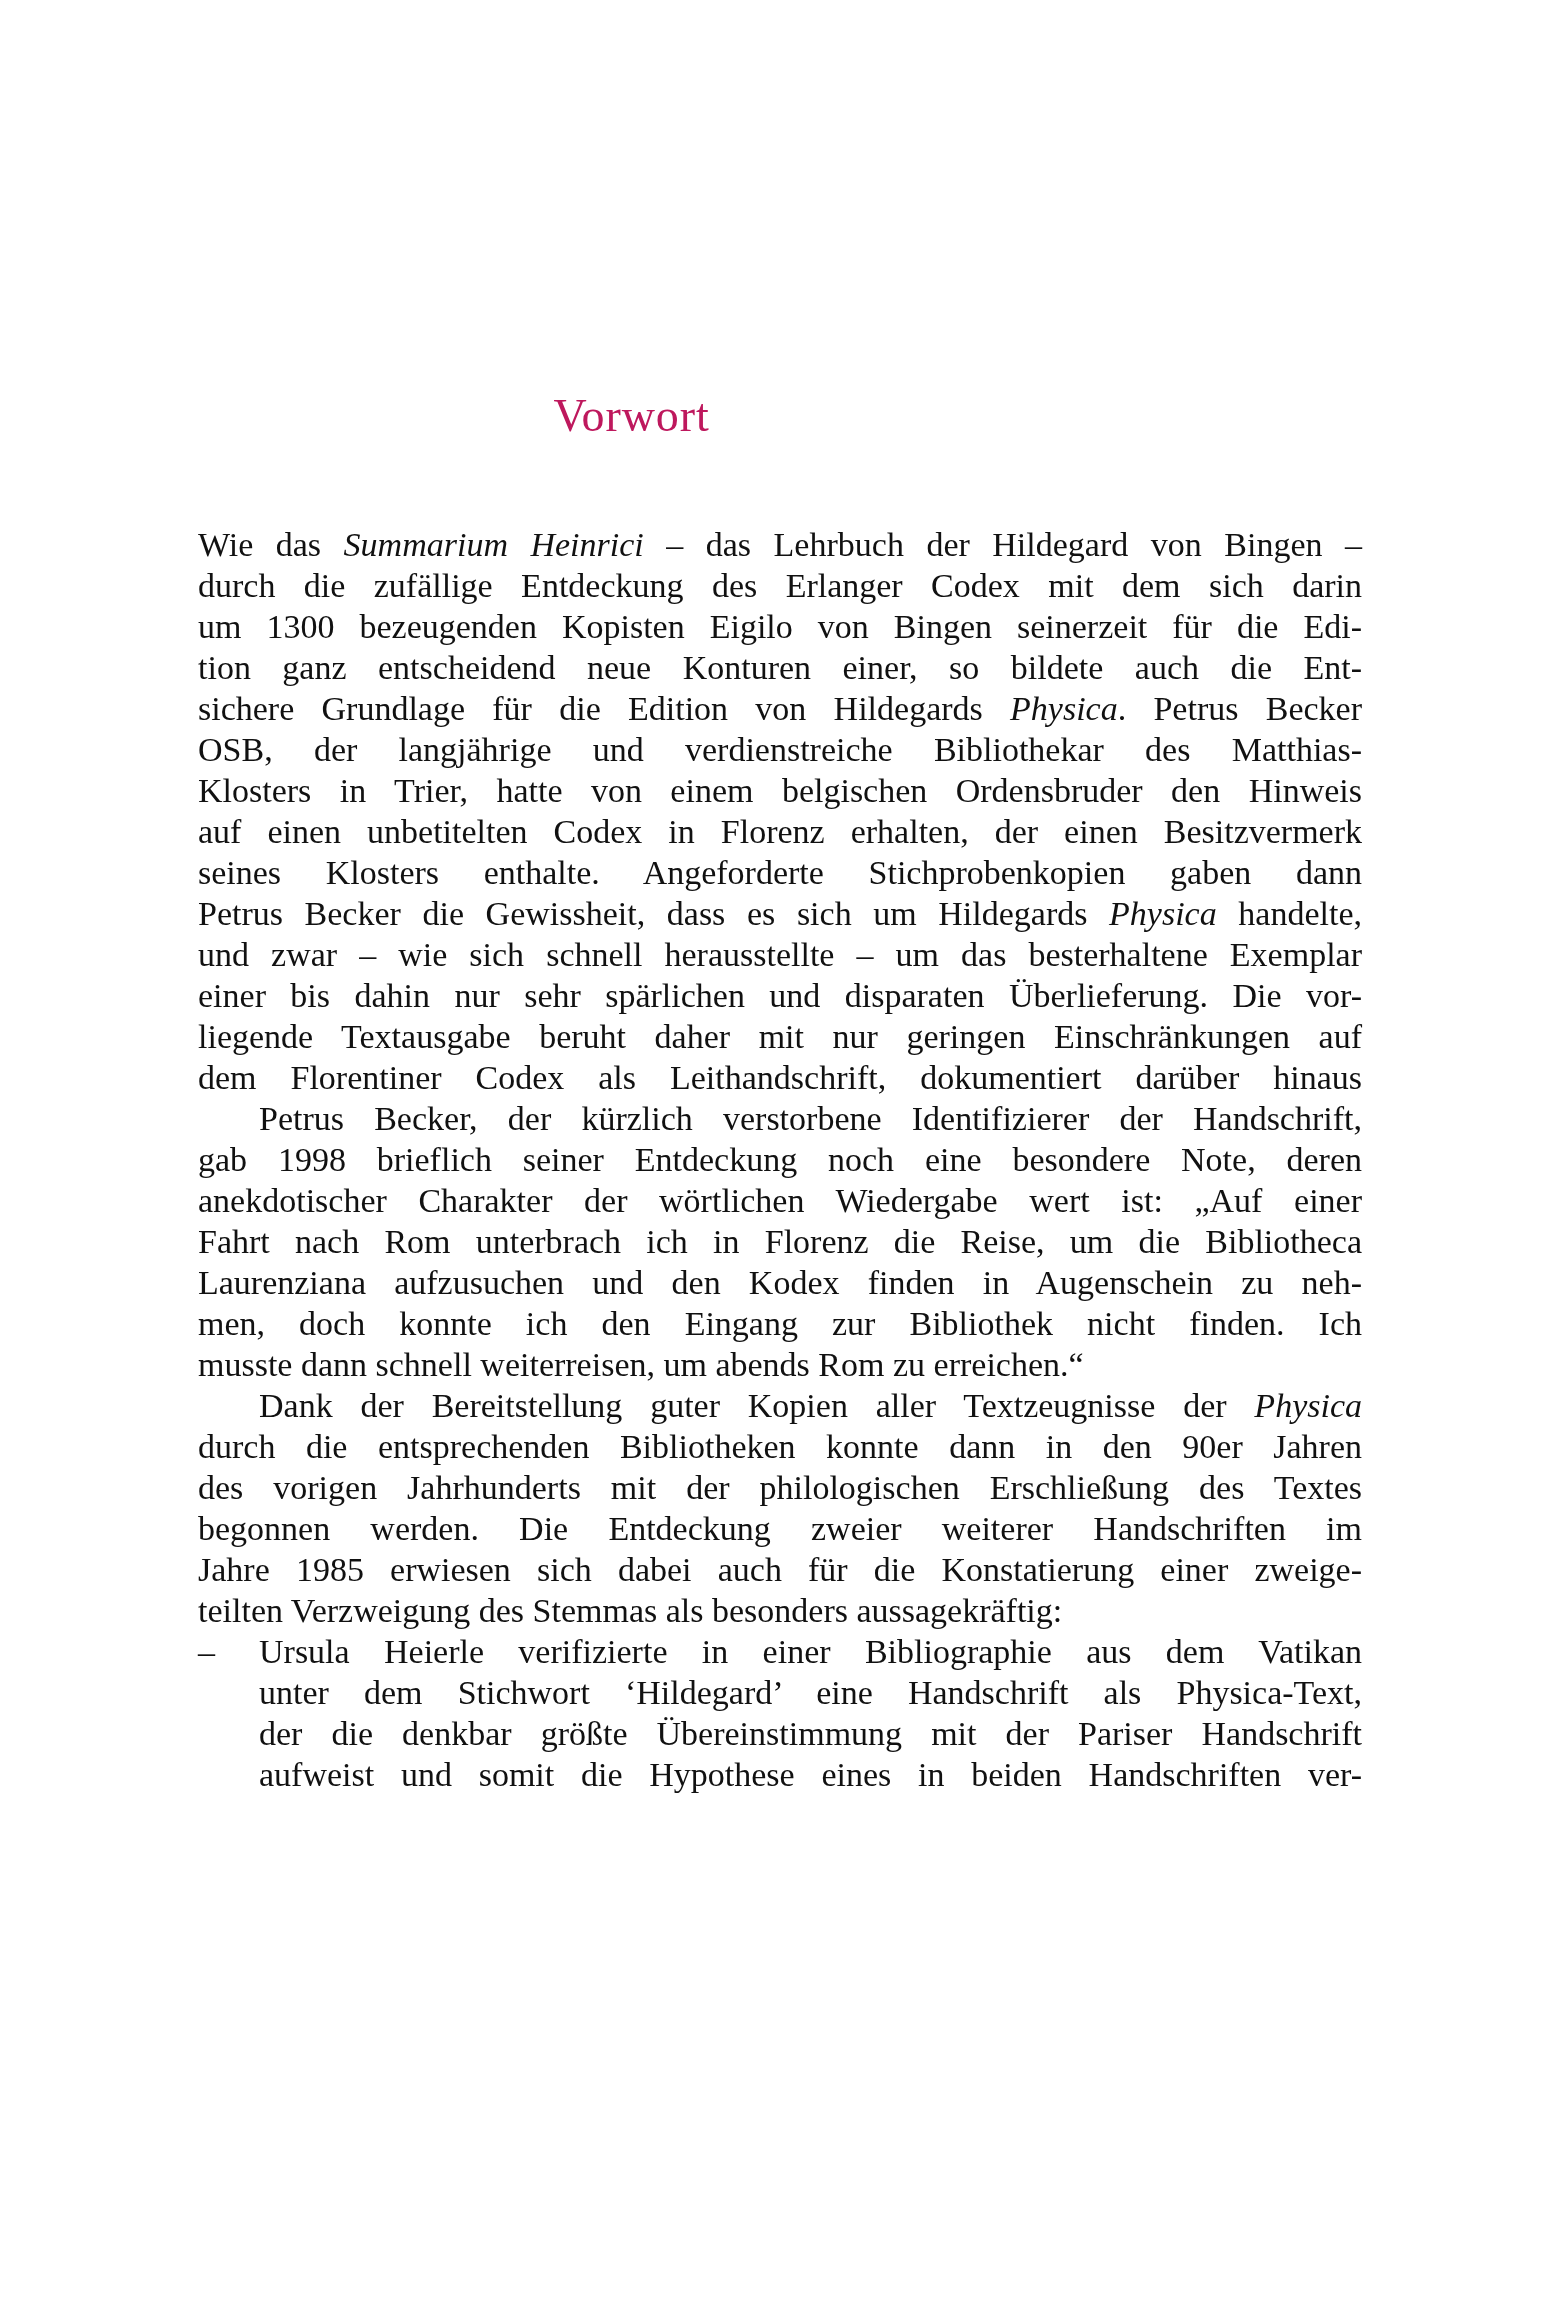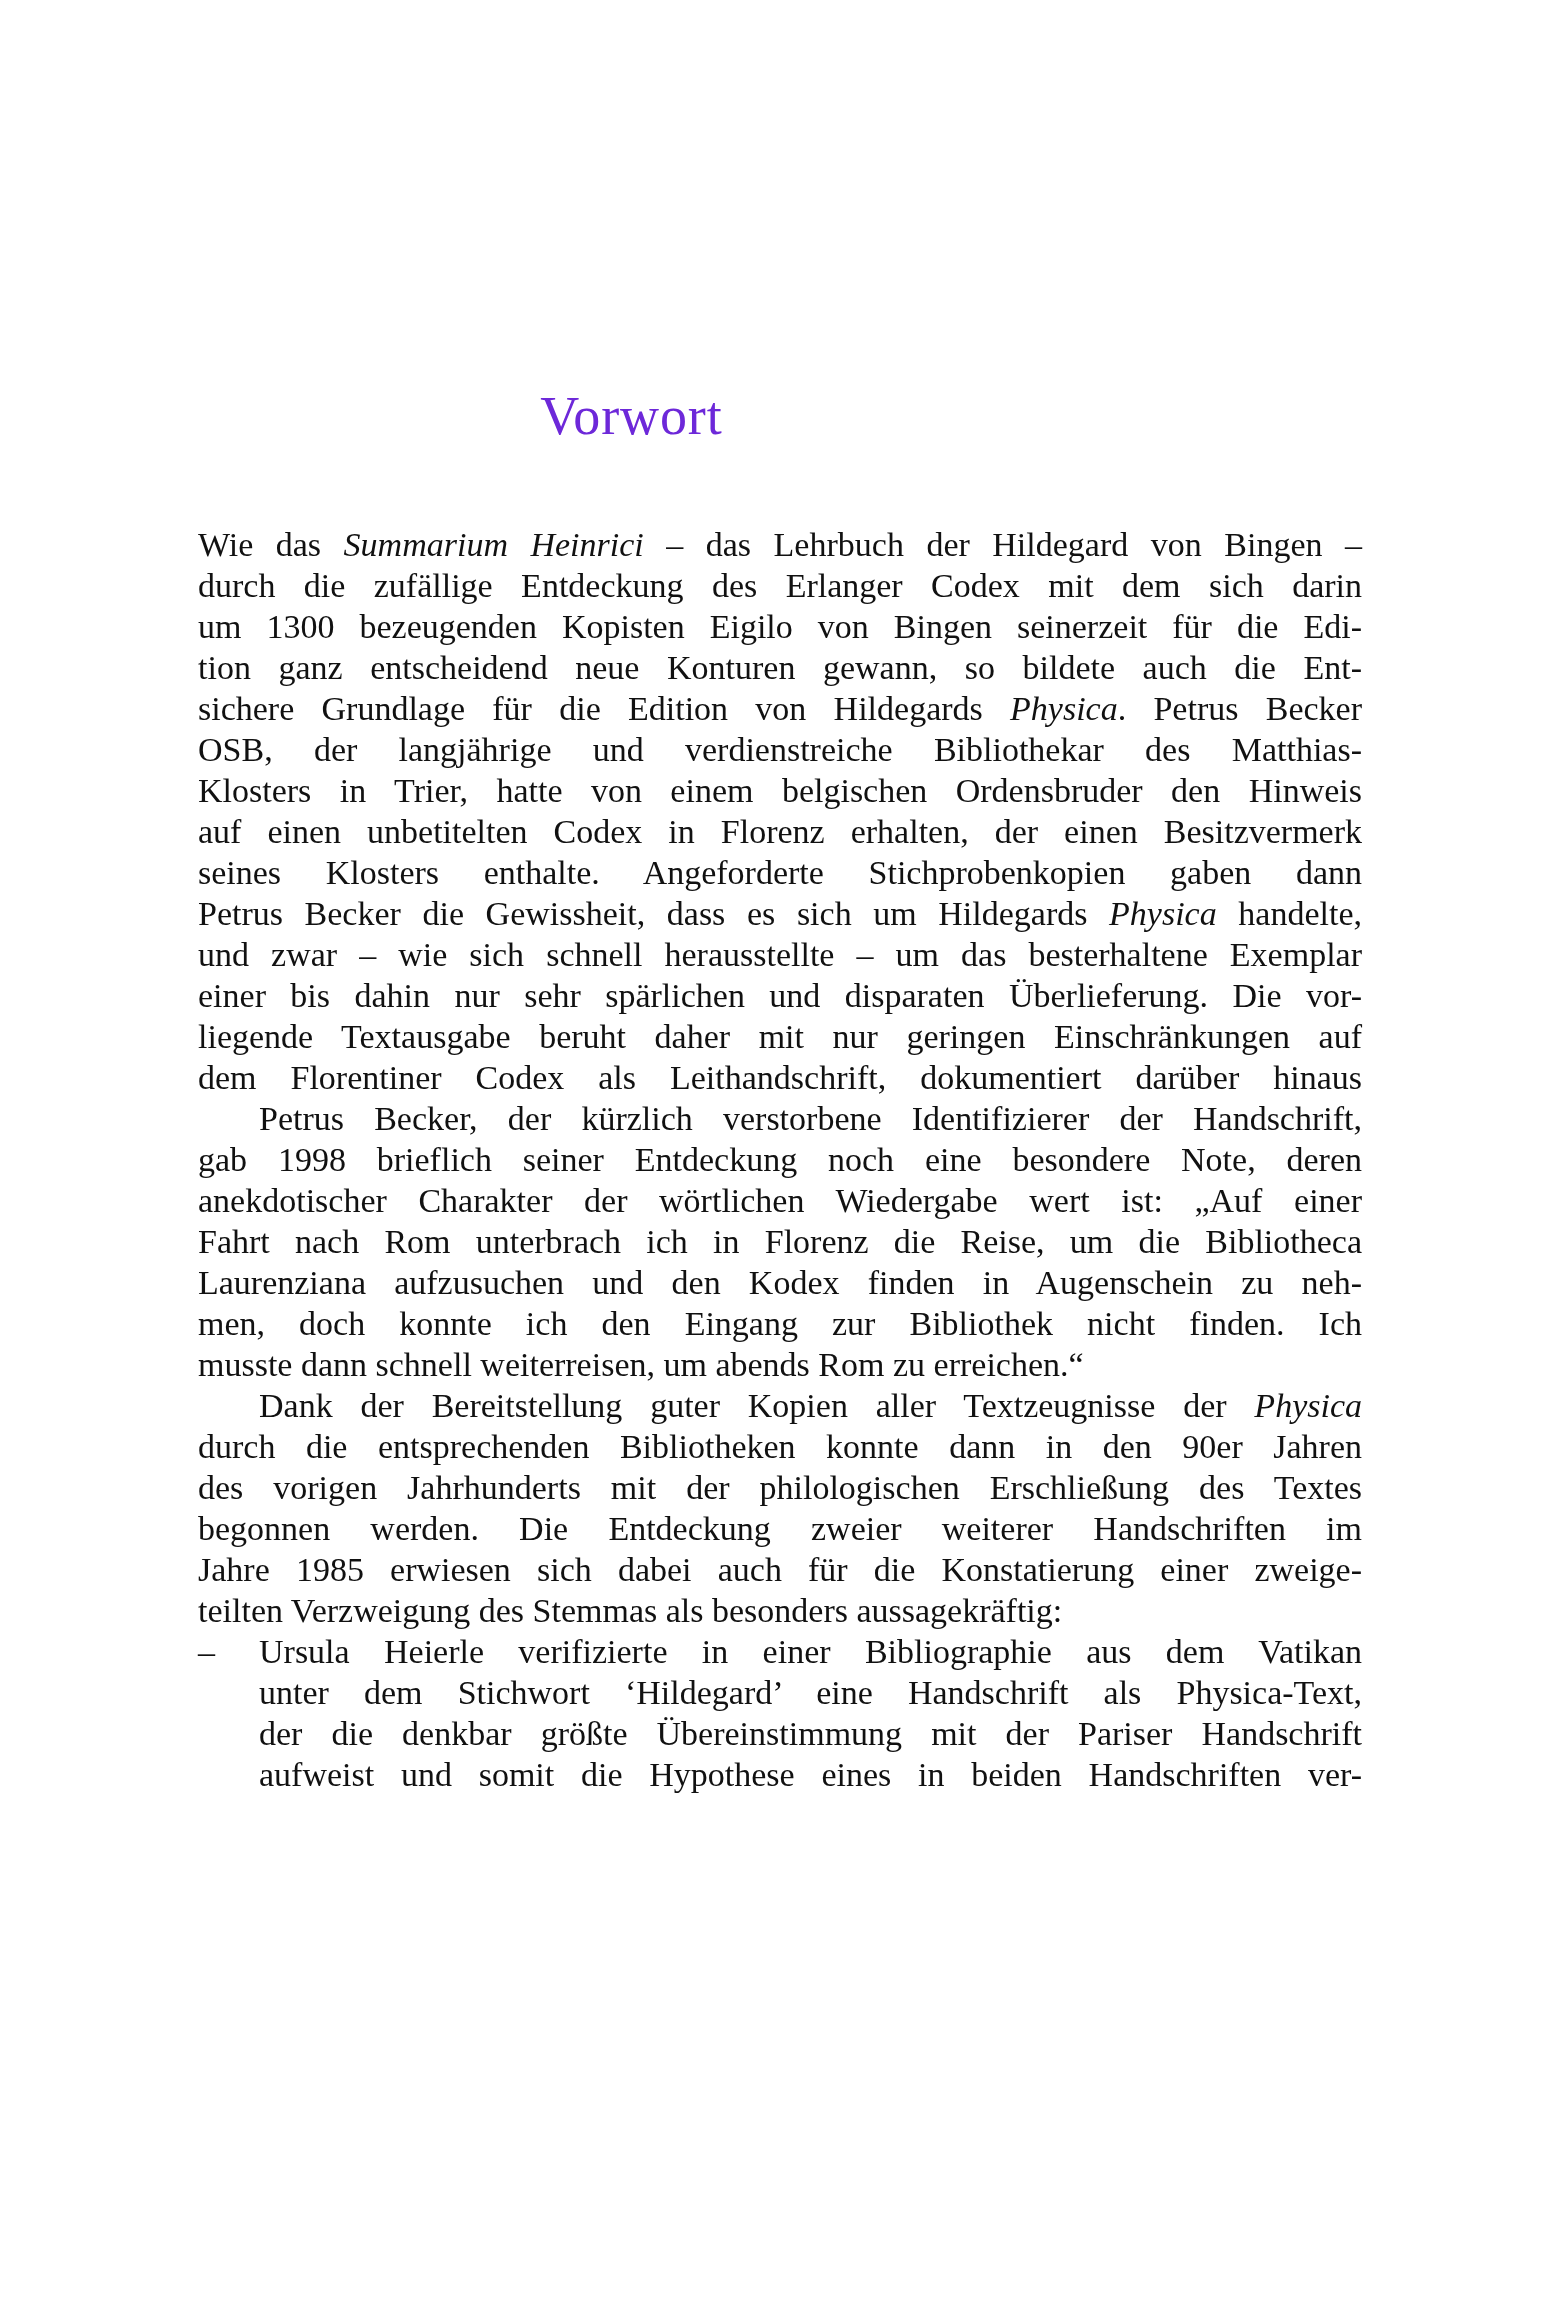--- a/index.html
+++ b/index.html
@@ -22,24 +22,24 @@
     width: 1563px;
     height: 2319px;
     background: #ffffff;
   }
   .title {
     position: absolute;
     left: 0;
     width: 1263px;
     top: 386px;
     text-align: center;
-    font-size: 54px;
+    font-size: 46px;
     line-height: 60px;
     letter-spacing: 0.9px;
-    color: #6d28d9;
+    color: #be185d;
   }
   .body-text {
     position: absolute;
     left: 198px;
     top: 524px;
     width: 1164px;
     font-size: 34px;
     line-height: 41px;
   }
   .line {
@@ -74,21 +74,21 @@
 </head>
 <body>
 
 <div class="page">
   <div class="title">Vorwort</div>
   <div class="body-text" id="body-text">
       <div>
         <span class="line "><span class="seg">Wie das </span><span class="seg it">Summarium Heinrici</span><span class="seg"> – das Lehrbuch der Hildegard von Bingen –</span></span>
         <span class="line "><span class="seg">durch die zufällige Entdeckung des Erlanger Codex mit dem sich darin</span></span>
         <span class="line "><span class="seg">um 1300 bezeugenden Kopisten Eigilo von Bingen seinerzeit für die Edi-</span></span>
-        <span class="line "><span class="seg">tion ganz entscheidend neue Konturen gewann, so bildete auch die Ent-</span></span>
+        <span class="line "><span class="seg">tion ganz entscheidend neue Konturen einer, so bildete auch die Ent-</span></span>
         <span class="line "><span class="seg">sichere Grundlage für die Edition von Hildegards </span><span class="seg it">Physica</span><span class="seg">. Petrus Becker</span></span>
         <span class="line "><span class="seg">OSB, der langjährige und verdienstreiche Bibliothekar des Matthias-</span></span>
         <span class="line "><span class="seg">Klosters in Trier, hatte von einem belgischen Ordensbruder den Hinweis</span></span>
         <span class="line "><span class="seg">auf einen unbetitelten Codex in Florenz erhalten, der einen Besitzvermerk</span></span>
         <span class="line "><span class="seg">seines Klosters enthalte. Angeforderte Stichprobenkopien gaben dann</span></span>
         <span class="line "><span class="seg">Petrus Becker die Gewissheit, dass es sich um Hildegards </span><span class="seg it">Physica</span><span class="seg"> handelte,</span></span>
         <span class="line "><span class="seg">und zwar – wie sich schnell herausstellte – um das besterhaltene Exemplar</span></span>
         <span class="line "><span class="seg">einer bis dahin nur sehr spärlichen und disparaten Überlieferung. Die vor-</span></span>
         <span class="line "><span class="seg">liegende Textausgabe beruht daher mit nur geringen Einschränkungen auf</span></span>
         <span class="line "><span class="seg">dem Florentiner Codex als Leithandschrift, dokumentiert darüber hinaus</span></span>

